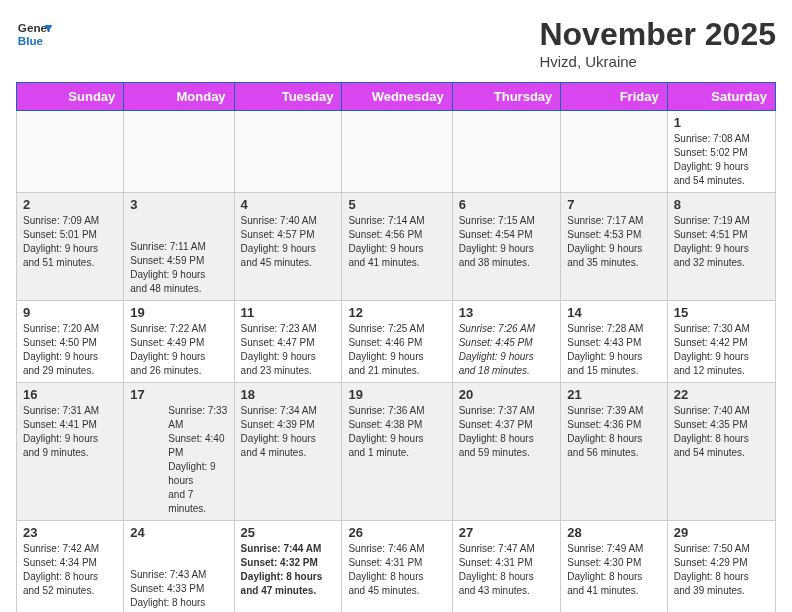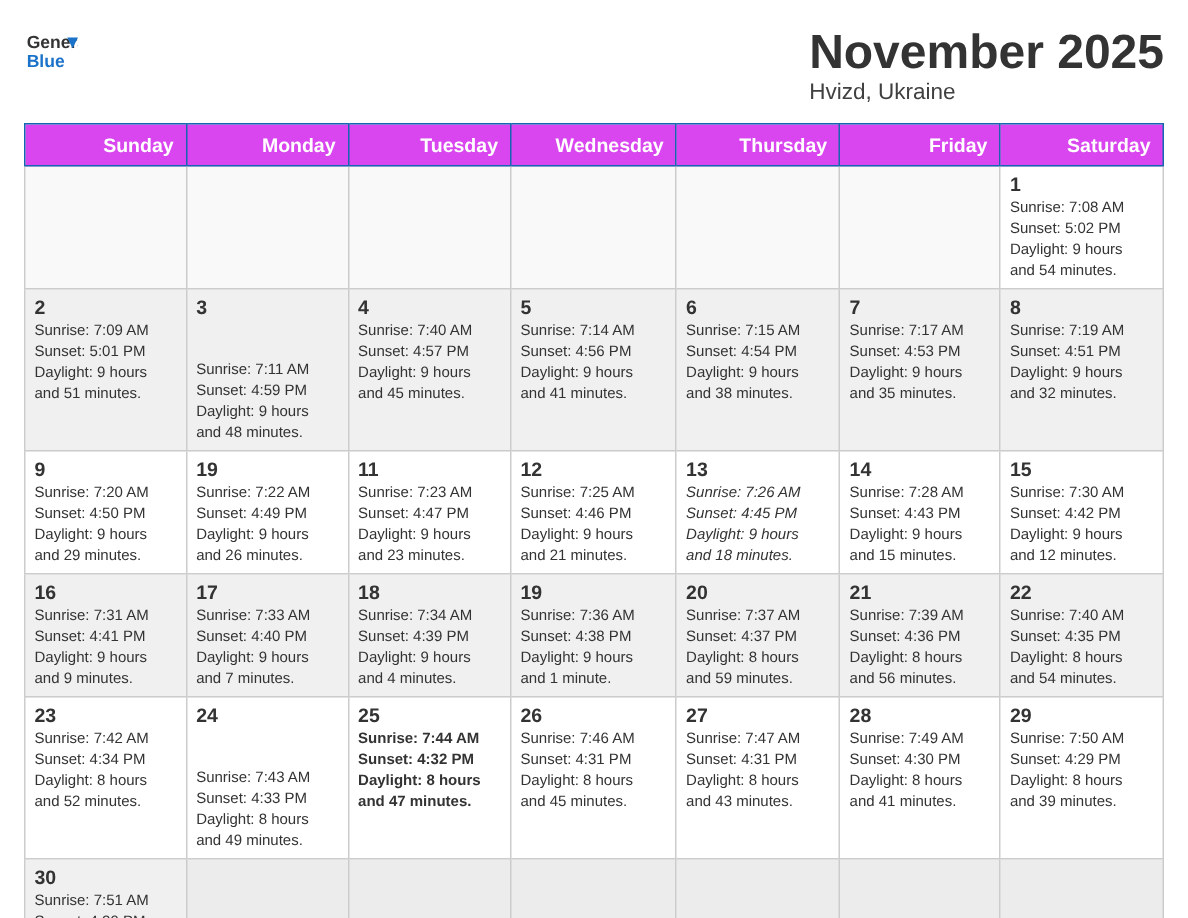--- a/index.html
+++ b/index.html
@@ -230,21 +230,21 @@
       <tr class="alt-row">
         <td>
           <div class="day-number">16</div>
           <div class="day-info" style="white-space: pre-line;">Sunrise: 7:31 AM
 Sunset: 4:41 PM
 Daylight: 9 hours
 and 9 minutes.</div>
         </td>
         <td>
           <div class="day-number">17</div>
-          <div class="day-info" style="white-space: pre-line;">Sunrise: 7:33 AM
+          <div class="day-info" style="white-space: pre-line; margin-left: 38px;">Sunrise: 7:33 AM
 Sunset: 4:40 PM
 Daylight: 9 hours
 and 7 minutes.</div>
         </td>
         <td>
           <div class="day-number">18</div>
           <div class="day-info" style="white-space: pre-line;">Sunrise: 7:34 AM
 Sunset: 4:39 PM
 Daylight: 9 hours
 and 4 minutes.</div>

